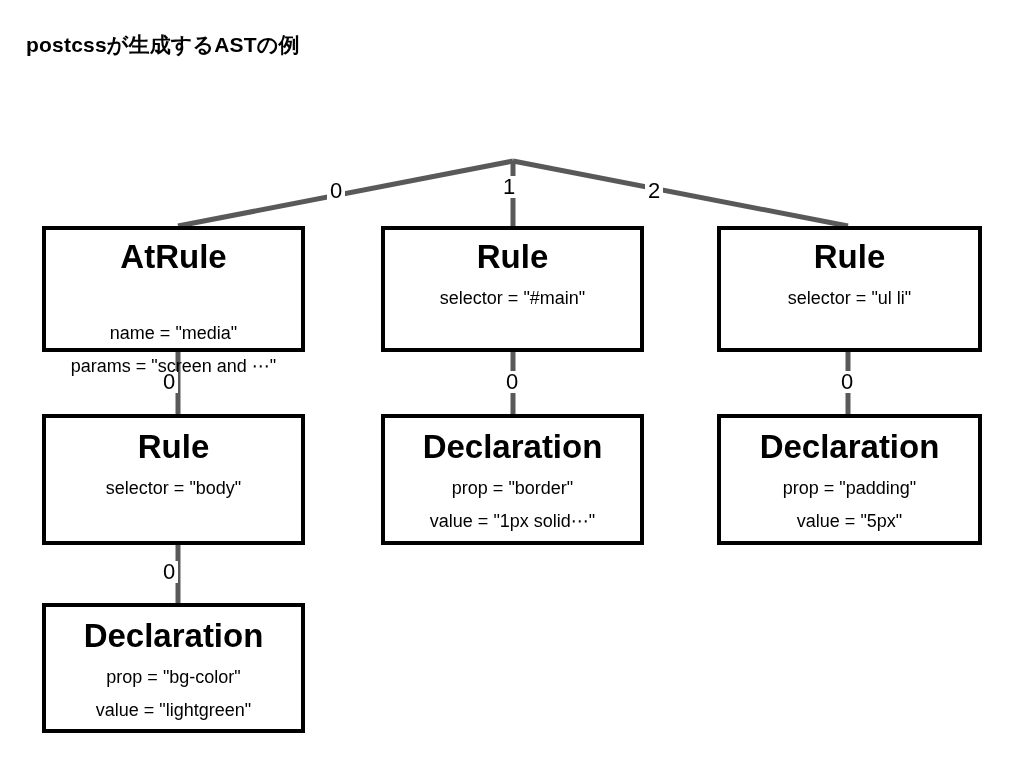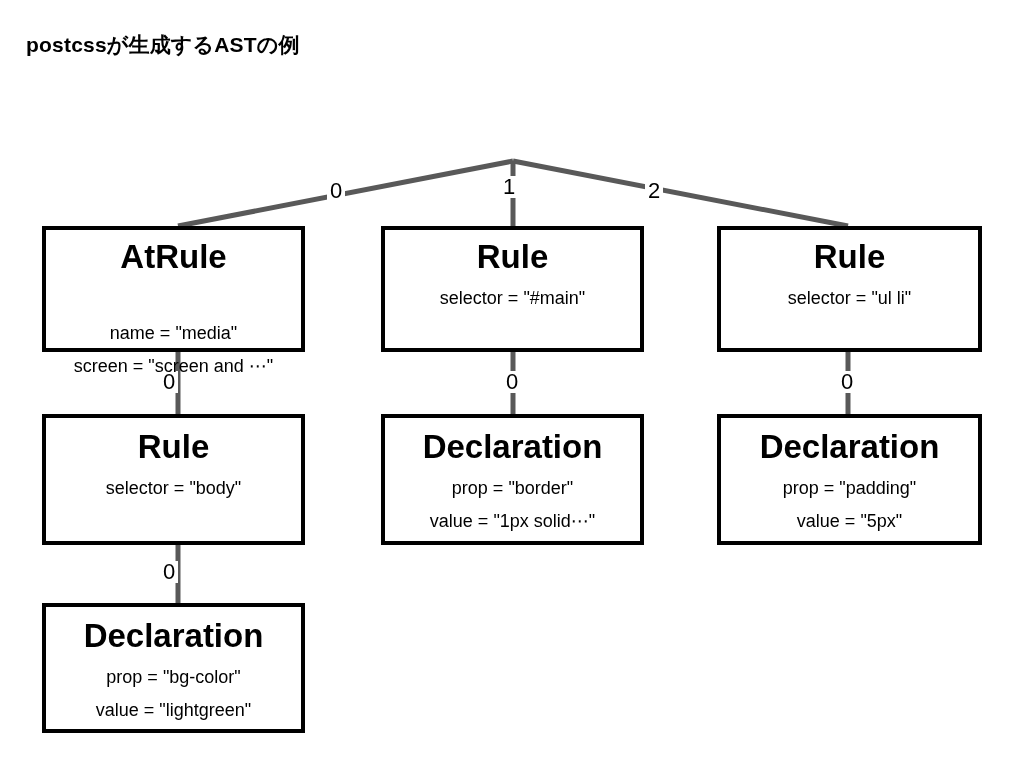--- a/index.html
+++ b/index.html
@@ -116,21 +116,21 @@
 
   <div class="node" style="left:42px; top:226px; width:263px; height:126px; justify-content:flex-start; padding-top:10px;gap:35px;">
     <div class="node-title">AtRule</div>
     <div class="node-attrs">
       <div class="node-attr">
         <span class="attr-key">name</span>
         <span class="attr-eq">=</span>
         <span class="attr-val">"media"</span>
       </div>
       <div class="node-attr">
-        <span class="attr-key">screen</span>
+        <span class="attr-key">params</span>
         <span class="attr-eq">=</span>
         <span class="attr-val">"screen and ⋯"</span>
       </div>
     </div>
   </div>
 
   <div class="node" style="left:381px; top:226px; width:263px; height:126px; justify-content:flex-start; padding-top:10px;">
     <div class="node-title">Rule</div>
     <div class="node-attrs">
       <div class="node-attr">

